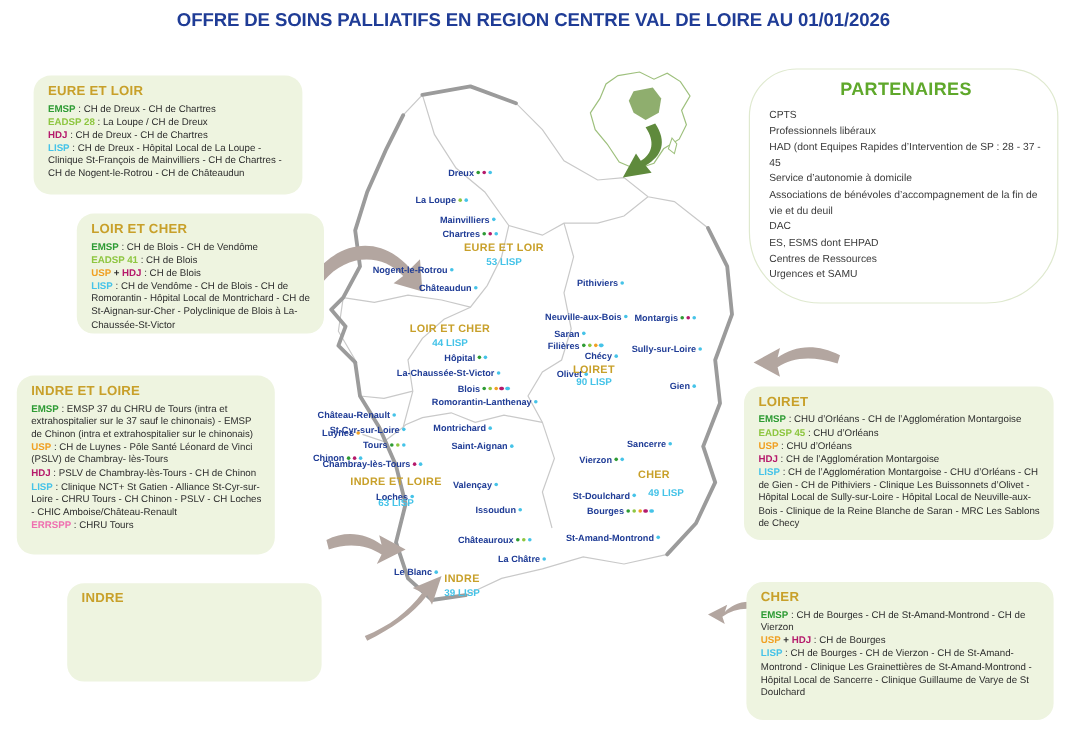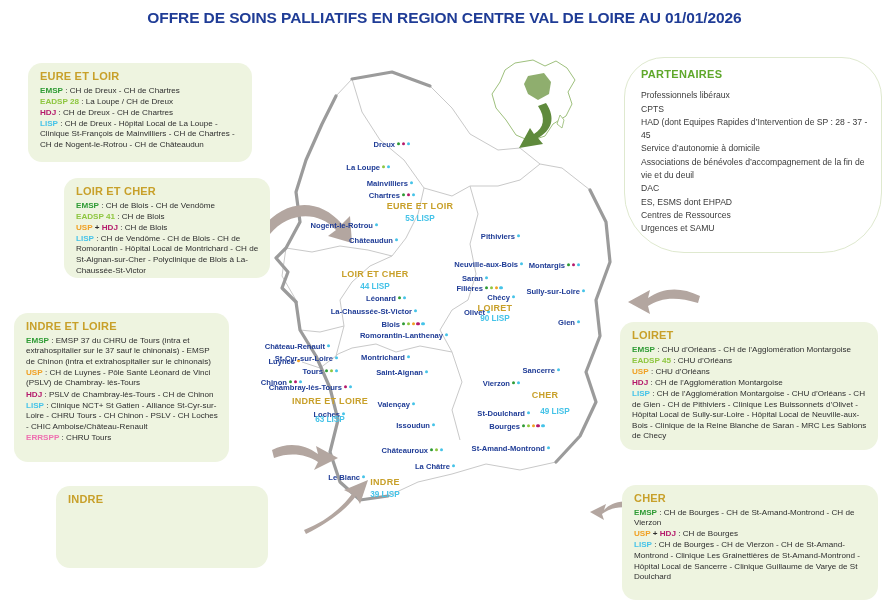--- a/index.html
+++ b/index.html
@@ -51,21 +51,21 @@
   .partners{
     position:absolute;left:624px;top:57px;width:258px;height:196px;
     border:1.6px solid #dfe9cf;
     border-radius:40px 40px 60px 60px;
     box-sizing:border-box;
     background:#ffffff;
     padding:10px 12px 6px 16px;
     font-size:8.6px;line-height:13.3px;color:#3a3a3a;
   }
   .partners .ptitle{
-    font-size:11px;font-weight:bold;color:#5fa82b;
+    text-align:center;font-size:15px;font-weight:bold;color:#5fa82b;
     letter-spacing:.3px;margin-bottom:8px;
   }
   .partners p{margin:0;}
 
   
   #map{position:absolute;left:245px;top:50px;width:420px;height:555px;}
   .city{
     position:absolute;
     font-size:7.6px;font-weight:bold;color:#1f3c96;
     white-space:nowrap;
@@ -210,21 +210,21 @@
         <span class="dot d-lisp"></span>
       </div>
       <div class="city" style="left: 265px; top: 247px;">Chécy</div>
       <div class="dots" style="left: 267px; top: 247px;">
         <span class="dot d-lisp"></span>
       </div>
       <div class="city" style="left: 335px; top: 241px;">Sully-sur-Loire</div>
       <div class="dots" style="left: 337px; top: 241px;">
         <span class="dot d-lisp"></span>
       </div>
-      <div class="city" style="left: 151px; top: 248px;">Léonard</div>
+      <div class="city" style="left: 151px; top: 248px;">Hôpital</div>
       <div class="dots" style="left: 153px; top: 248px;">
         <span class="dot d-emsp"></span>
         <span class="dot d-lisp"></span>
       </div>
       <div class="city" style="left: 167px; top: 261px;">La-Chaussée-St-Victor</div>
       <div class="dots" style="left: 169px; top: 261px;">
         <span class="dot d-lisp"></span>
       </div>
       <div class="city" style="left: 240px; top: 262px;">Olivet</div>
       <div class="dots" style="left: 242px; top: 262px;">
@@ -399,22 +399,22 @@
     <div>
         <p><span class="k k-emsp">EMSP</span> : CH de Bourges - CH de St-Amand-Montrond - CH de Vierzon</p>
         <p><span class="k k-usp">USP</span><span class="plus"> + </span><span class="k k-hdj">HDJ</span> : CH de Bourges</p>
         <p><span class="k k-lisp">LISP</span> : CH de Bourges - CH de Vierzon - CH de St-Amand-Montrond - Clinique Les Grainettières de St-Amand-Montrond  - Hôpital Local de Sancerre -  Clinique Guillaume de Varye de St Doulchard</p>
       </div>
   </div>
 
   <div class="partners">
     <div class="ptitle">PARTENAIRES</div>
     <div id="partners-list">
+        <p>CPTS</p>
         <p>Professionnels libéraux</p>
-        <p>CPTS</p>
         <p>HAD (dont Equipes Rapides d’Intervention de SP : 28 - 37 - 45</p>
         <p>Service d’autonomie à domicile</p>
         <p>Associations de bénévoles d’accompagnement de la fin de vie et du deuil</p>
         <p>DAC</p>
         <p>ES, ESMS dont EHPAD</p>
         <p>Centres de Ressources</p>
         <p>Urgences et SAMU</p>
       </div>
   </div>
 

